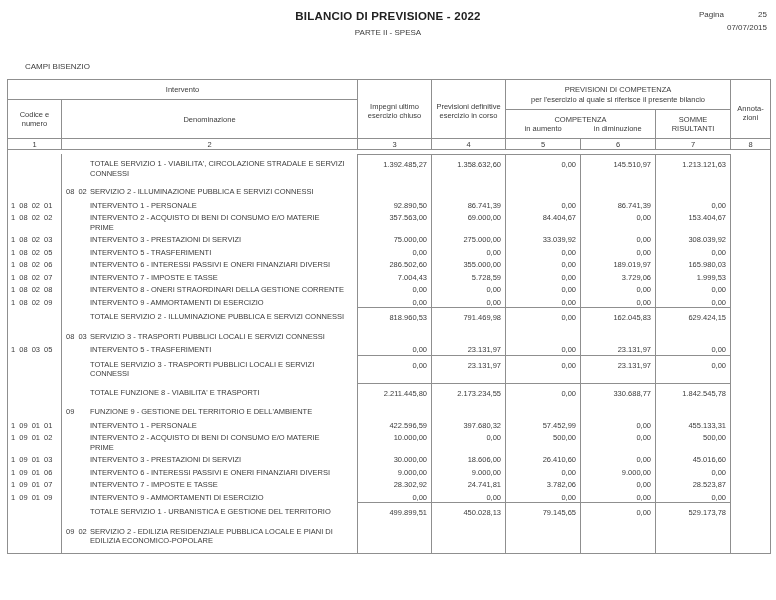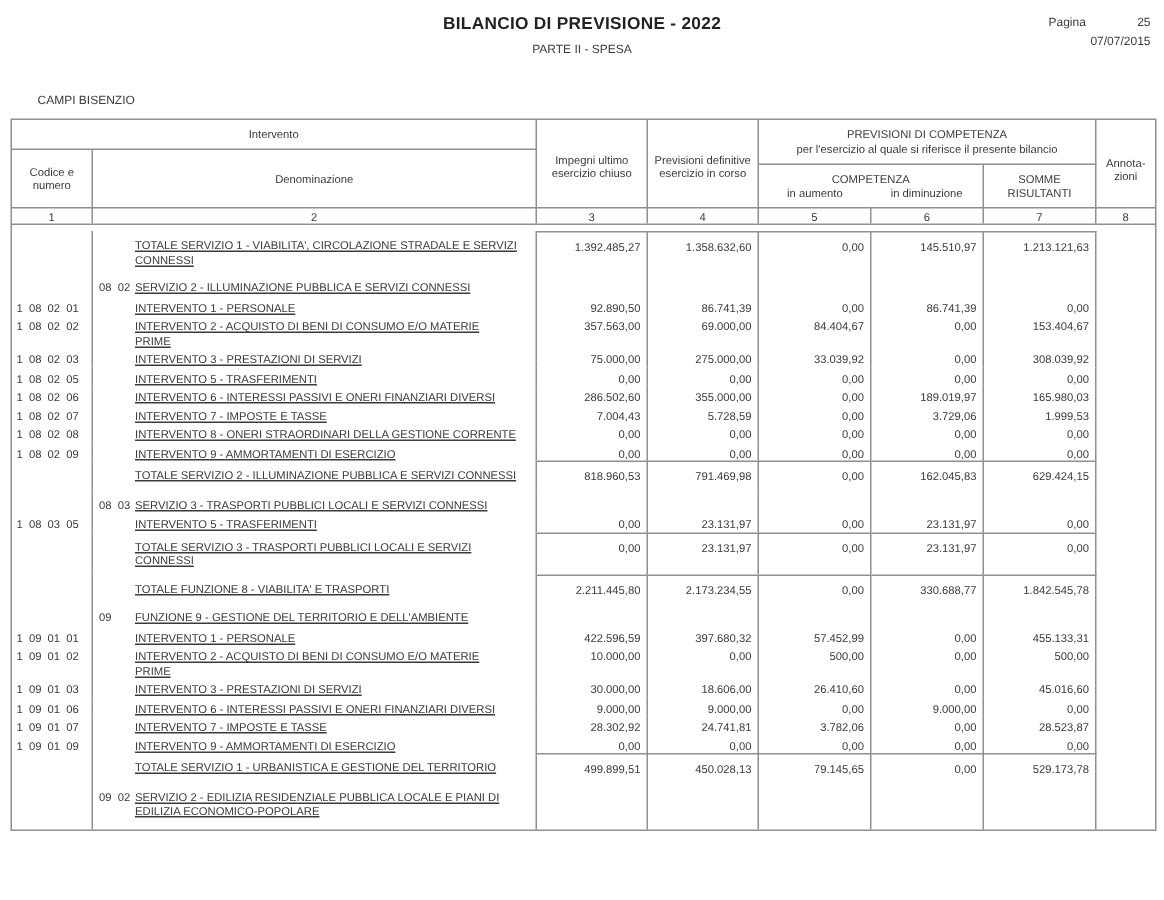--- a/index.html
+++ b/index.html
@@ -43,21 +43,21 @@
   
   .bbody { font-size:7.5px; line-height:9.5px; }
   .row {
     display:grid;
     grid-template-columns:54px 296px 74px 74px 75px 75px 75px 39px;
   }
   .row > div { padding-top:3px; }
   .row .c-code { border-right:1px solid #8f8f8f; padding-left:3px; word-spacing:2px; white-space:nowrap; }
   .row .c-den { border-right:1px solid #8f8f8f; display:flex; align-items:flex-start; }
   .row .c-den .sec-code { flex:0 0 28px; padding-left:4px; word-spacing:2px; white-space:nowrap; }
-  .row .c-den .lbl { flex:1 1 auto; padding-right:12px;text-decoration:underline; }
+  .row .c-den .lbl { flex:1 1 auto; padding-right:12px; }
   .row .v { border-right:1px solid #8f8f8f; text-align:right; padding-right:4px; }
   .row .c-ann { border-right:none; }
   .row.total > div { padding-top:5px; padding-bottom:4px; }
   .row.total .v { border-top:1px solid #8f8f8f; }
   .row.section > div { padding-top:5px; padding-bottom:1px; }
   .row.item > div { padding-bottom:0; }
   .row:first-child { margin-top:4px; }
   .row:last-child > div { padding-bottom:7px; }
 </style>
 </head>

